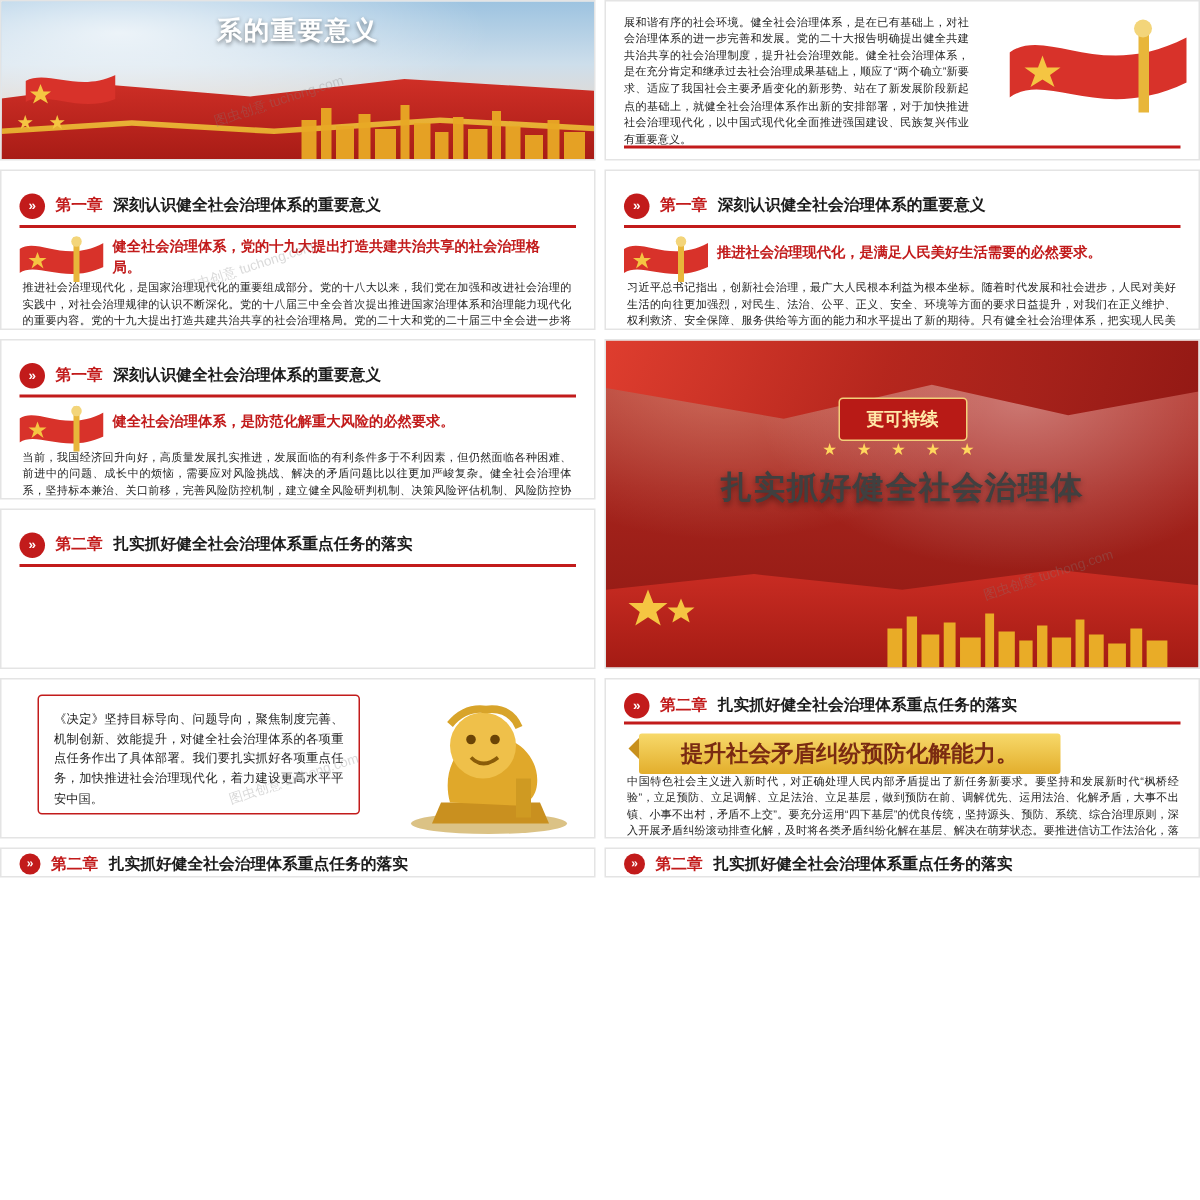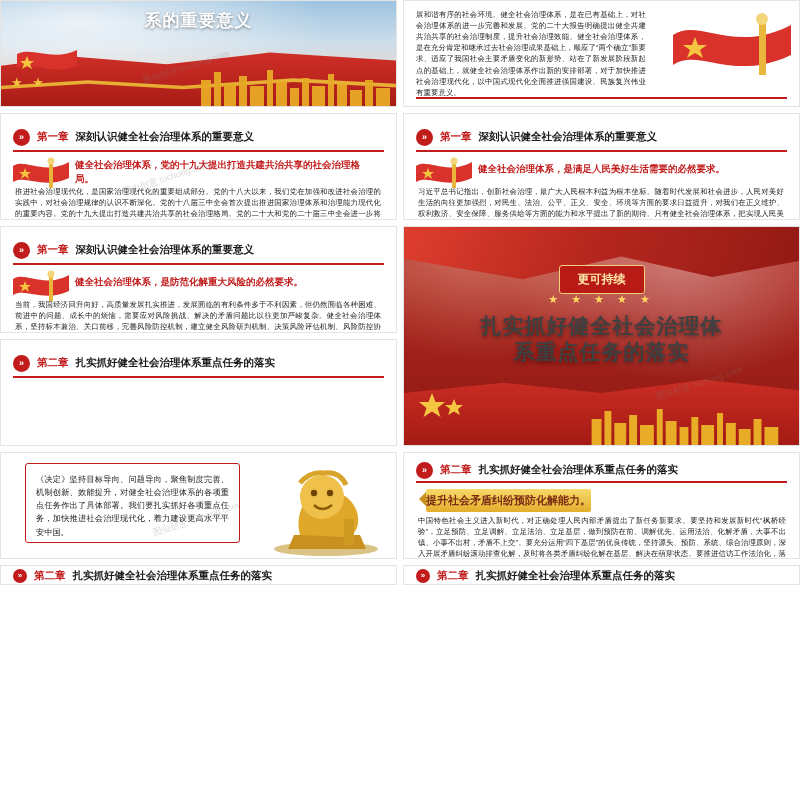--- a/index.html
+++ b/index.html
@@ -134,21 +134,21 @@
     position:absolute;border:1.5px solid #c21b1b;border-radius:3px;
     color:#1b1b1b;font-size:8.2px;line-height:1.6;padding:9px 10px;box-sizing:border-box;
     text-align:justify;
   }
   .lion{
     position:absolute;
   }
   
   .goldribbon{
     position:absolute;background:linear-gradient(180deg,#f7d96a,#e3ae2c);
-    color:#7a2b12;font-weight:bold;font-size:11px;padding:4px 0;border-radius:2px;
+    color:#7a2b12;font-weight:bold;font-size:15px;padding:4px 28px;border-radius:2px;
     white-space:nowrap;
   }
   .goldribbon:before{
     content:"";position:absolute;left:-7px;top:3px;width:0;height:0;
     border-top:7px solid transparent;border-bottom:7px solid transparent;
     border-right:7px solid #c8901c;
   }
   .watermark{
     position:absolute;color:rgba(130,130,130,.30);font-size:9px;
     transform:rotate(-18deg);white-space:nowrap;pointer-events:none;
@@ -232,21 +232,21 @@
       <span class="chapno">第一章</span>
       <span class="chaptitle">深刻认识健全社会治理体系的重要意义</span>
     </div>
     <div class="chapline"></div>
     <svg class="flagmini" style="left:12px;top:42px;" viewBox="0 0 56 36">
       <path d="M0 10 C12 2,30 20,56 6 L56 22 C30 34,12 18,0 26 Z" fill="#d8322a"></path>
       <rect x="36" y="2" width="4" height="30" fill="#e8b63a"></rect>
       <circle cx="38" cy="5" r="3.5" fill="#f3d57a"></circle>
       <polygon points="12,12 13.5,16 18,16 14.5,18.5 16,23 12,20 8,23 9.5,18.5 6,16 10.5,16" fill="#f5c542"></polygon>
     </svg>
-    <div class="redtitle" style="left:74px;top:48px;width:300px;">健全社会治理体系，是满足人民美好生活需要的必然要求。</div>
+    <div class="redtitle" style="left:74px;top:48px;width:300px;">推进社会治理现代化，是满足人民美好生活需要的必然要求。</div>
     <div class="bodytext" style="left:14px;top:72px;width:366px;">习近平总书记指出，创新社会治理，最广大人民根本利益为根本坐标。随着时代发展和社会进步，人民对美好生活的向往更加强烈，对民生、法治、公平、正义、安全、环境等方面的要求日益提升，对我们在正义维护、权利救济、安全保障、服务供给等方面的能力和水平提出了新的期待。只有健全社会治理体系，把实现人民美好生活作为出发点和落脚点，着力保障和改善民生，让发展成果更多更公平惠及全体人民，才能让人民群众获得感幸福感安全感更加充实、更有保障、更可持续。</div>
   </div>
 
   <div class="slide" style="grid-column:1;grid-row:3;">
     <div class="chapbar">
       <span class="chev">»</span>
       <span class="chapno">第一章</span>
       <span class="chaptitle">深刻认识健全社会治理体系的重要意义</span>
     </div>
     <div class="chapline"></div>
@@ -286,21 +286,20 @@
         </g>
       </svg>
       <svg style="position:absolute;left:14px;bottom:22px;" width="64" height="32" viewBox="0 0 64 32">
         <polygon points="14,2 17.5,11 27,11 19.5,17 22.5,26 14,20.5 5.5,26 8.5,17 1,11 10.5,11" fill="#f5c542"></polygon>
         <polygon points="36,8 38.5,14 45,14 40,18 41.8,24 36,20.5 30.2,24 32,18 27,14 33.5,14" fill="#f5c542"></polygon>
       </svg>
     </div>
     <div class="secpill" style="top:38px;">更可持续</div>
     <div class="secstars" style="top:66px;">★ ★ ★ ★ ★</div>
     <div class="sectitle" style="top:86px;">扎实抓好健全社会治理体</div>
-    <div class="sectitle" style="top:112px;">系重点任务的落实</div>
     <div class="watermark" style="left:250px;top:150px;">图虫创意 tuchong.com</div>
   </div>
 
   <div class="slide" style="grid-column:1;grid-row:4;">
     <div class="chapbar">
       <span class="chev">»</span>
       <span class="chapno">第二章</span>
       <span class="chaptitle">扎实抓好健全社会治理体系重点任务的落实</span>
     </div>
     <div class="chapline"></div>

